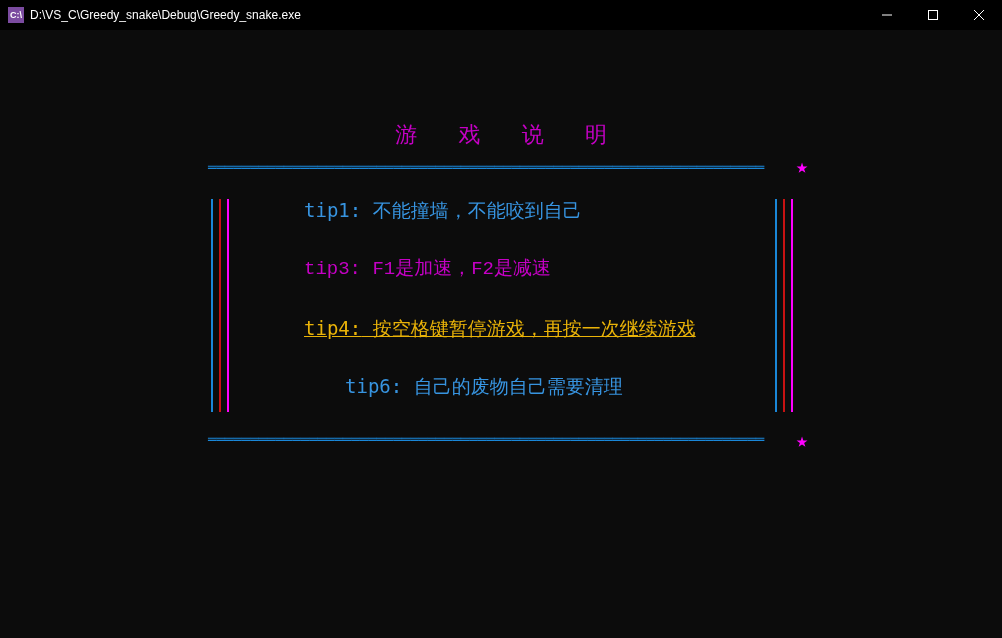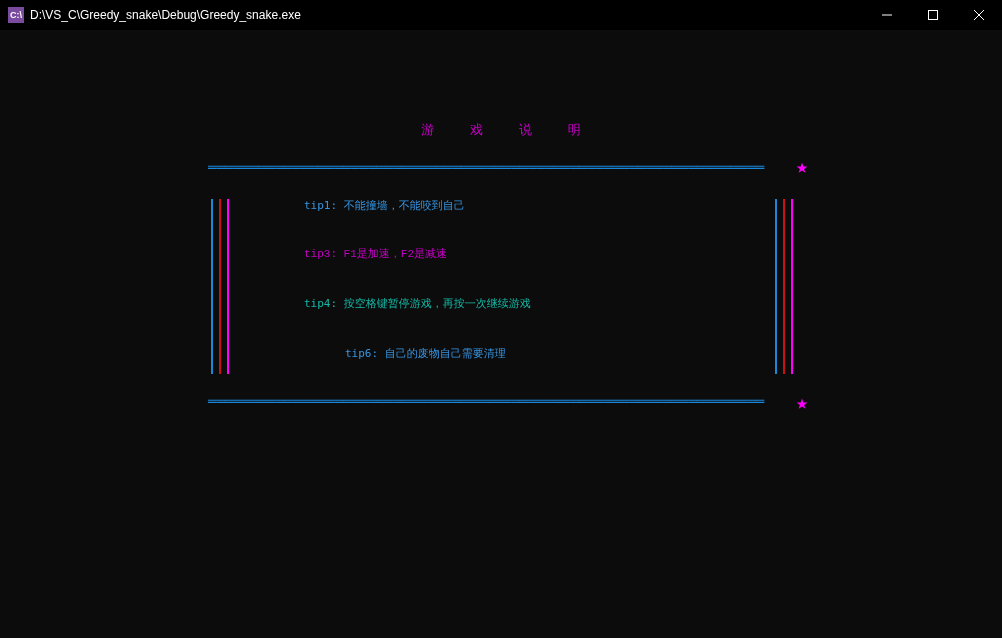--- a/index.html
+++ b/index.html
@@ -64,21 +64,21 @@
       line-height: 1.2;
       position: relative;
       font-family: 'NSimSun', 'SimSun', 'Microsoft YaHei', monospace;
     }
     .heading {
       text-align: center;
       color: #c500c5;
       letter-spacing: 0;
       margin-top: 80px;
       margin-bottom: 20px;
-      font-size: 13px;
+      font-size: 22px;
     }
     .heading span {
       display: inline-block;
       margin: 0 14px;
     }
     .frame-area {
       position: absolute;
       left: 208px;
       top: 130px;
       width: 588px;
@@ -120,28 +120,28 @@
     }
     .vl-blue { background: #1a87d8; }
     .vl-red { background: #c71212; }
     .vl-mag { background: #ff00ff; }
     .tips {
       flex: 1;
       padding-left: 72px;
     }
     .tip-row {
       margin-bottom: 36px;
-      font-size: 11px;
+      font-size: 19px;
       white-space: nowrap;
     }
     .tip-row:last-child { margin-bottom: 14px; margin-left: 41px; }
     .c-blue { color: #3794e0; }
     .c-green { color: #16c60c; }
     .c-mag { color: #c500c5; font-family: Liberation Mono, monospace; }
-    .c-yellow { color: #14b8a6; }
+    .c-yellow { color: #eab308; text-decoration: underline; }
     .c-red { color: #c71212; }
   </style>
 </head>
 <body>
 
 <div class="titlebar">
   <span class="titlebar-icon">C:\</span>
   <span class="titlebar-text">D:\VS_C\Greedy_snake\Debug\Greedy_snake.exe</span>
   <div class="titlebar-controls">
     <div class="titlebar-btn">

